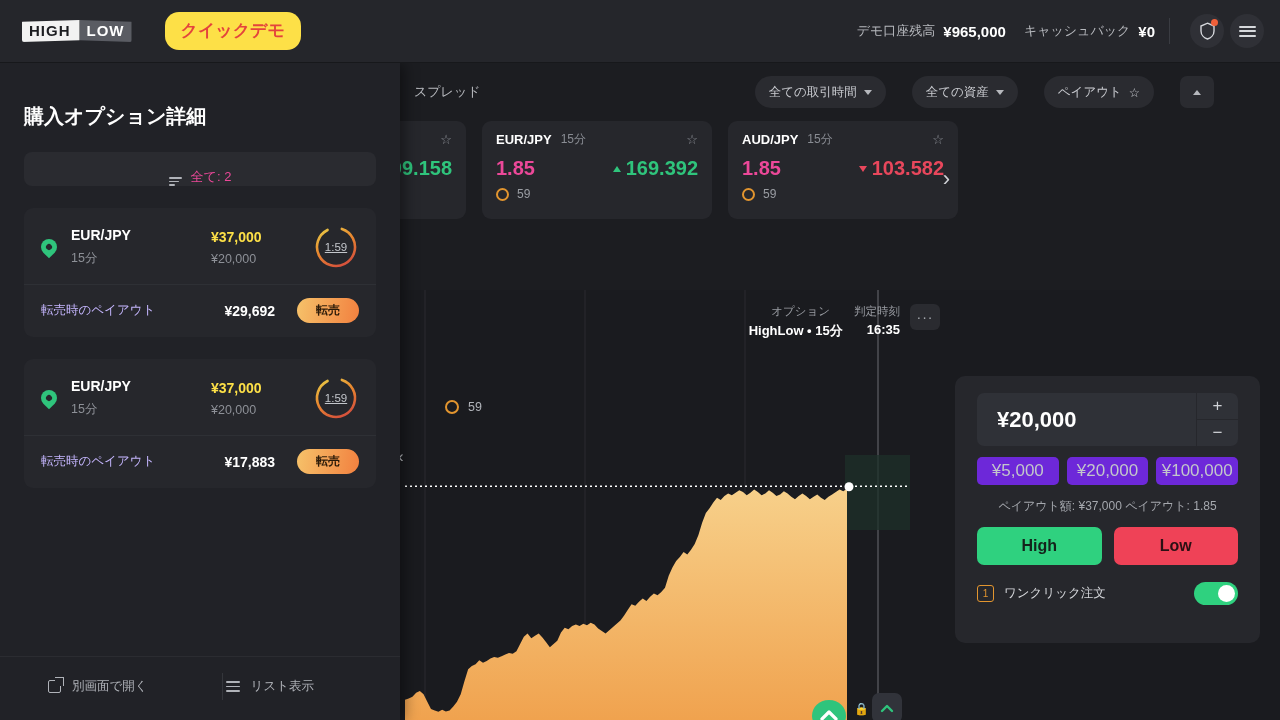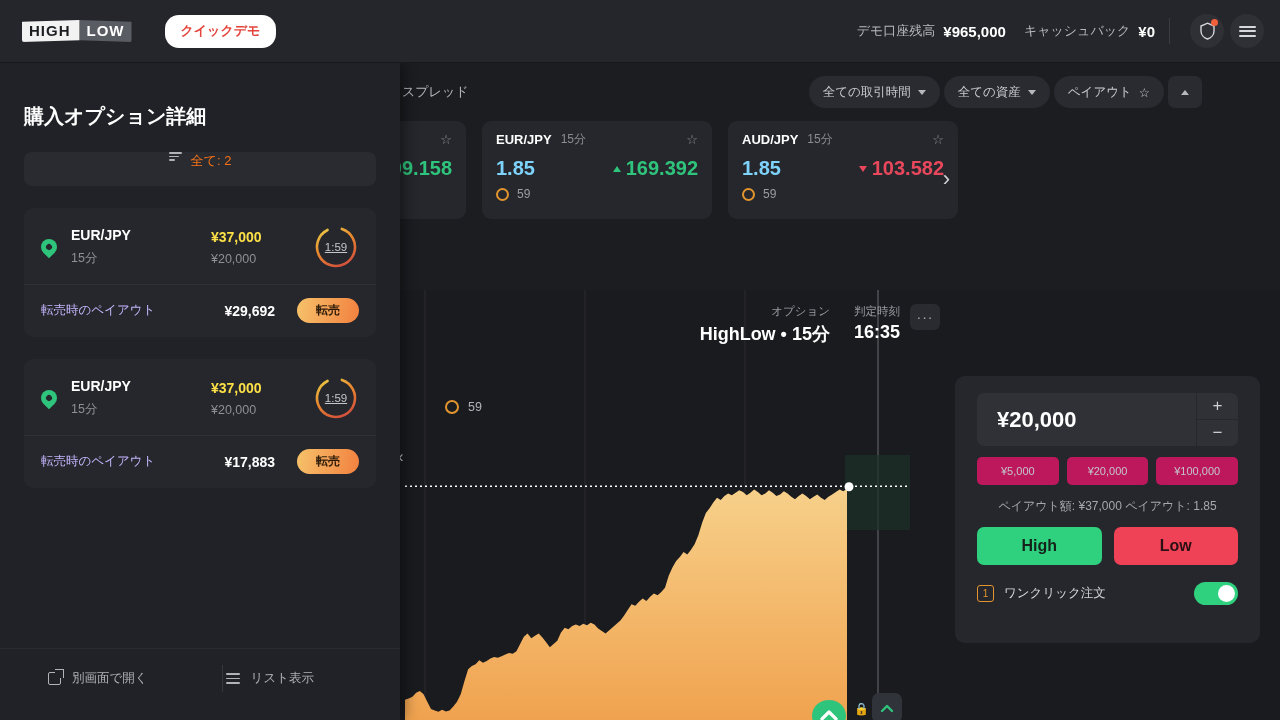--- a/index.html
+++ b/index.html
@@ -22,22 +22,22 @@
   .logo { margin-left:22px; display:flex; align-items:center; height:26px; }
   .logo-high, .logo-low {
     font-weight:bold; font-size:15px; letter-spacing:1px;
     padding:3px 7px 4px; line-height:1;
   }
   .logo-high { background:#f2f2f2; color:#1c1d21; border-radius:2px 0 0 2px;
      clip-path:polygon(0 8%,100% 0,100% 92%,0 100%); padding-right:9px;}
   .logo-low { background:#5a5c63; color:#ffffff; border-radius:0 2px 2px 0;
      clip-path:polygon(0 0,100% 8%,100% 100%,0 92%); }
   .quickdemo {
-    margin-left:33px; background:#ffffff; color:#e4443c;
-    font-size:13px; font-weight:bold; border-radius:14px;
+    margin-left:33px; background:#fde047; color:#e4443c;
+    font-size:17px; font-weight:bold; border-radius:14px;
     padding:7px 16px 8px; cursor:pointer; white-space:nowrap;
   }
   .hdr-right { margin-left:auto; display:flex; align-items:center; padding-right:16px; }
   .bal-label { font-size:13px; color:#b6b8bd; }
   .bal-value { font-size:15px; font-weight:bold; color:#fff; margin-left:8px; }
   .hdr-gap { width:18px; }
   .hdr-divider { width:1px; height:26px; background:#3a3c42; margin:0 14px; }
   .icon-btn {
     width:34px; height:34px; border-radius:50%; background:#2f3036;
     display:flex; align-items:center; justify-content:center;
@@ -49,25 +49,25 @@
   }
   .burger span { display:block; width:17px; height:2px; background:#d6d8dc; margin:2.5px 0; border-radius:1px;}
 
   
   .main {
     position:absolute; left:0; top:63px; width:1280px; height:657px;
     background:#1c1d21;
   }
   
   .filterbar {
-    position:absolute; left:0; top:0; width:1216px; height:58px;
+    position:absolute; left:12px; top:0; width:1216px; height:58px;
     display:flex; align-items:center; padding:0 14px 0 12px;
   }
   .spread-label { font-size:13px; color:#b6b8bd; margin-left:390px; }
-  .filters { margin-left:auto; display:flex; align-items:center; gap:4px; }
+  .filters { margin-left:auto; display:flex; align-items:center; gap:26px; }
   .fbtn {
     background:#2a2b30; border-radius:16px; height:32px;
     display:flex; align-items:center; gap:7px;
     padding:0 14px; font-size:12.5px; color:#c9cbd0; cursor:pointer;
     white-space:nowrap;
   }
   .fbtn.square { width:34px; padding:0; justify-content:center; border-radius:7px;}
   .chev { width:0;height:0; border-left:4.5px solid transparent; border-right:4.5px solid transparent;
           border-top:5px solid #b6b8bd; }
   .chev.up { border-top:none; border-bottom:5px solid #b6b8bd; }
@@ -79,21 +79,21 @@
   }
   .card {
     width:230px; height:98px; background:#26272c; border-radius:9px;
     padding:10px 14px 0; flex:0 0 auto; cursor:pointer; position:relative;
   }
   .card-top { display:flex; align-items:center; }
   .card-pair { font-size:13px; font-weight:bold; color:#fff; }
   .card-dur { font-size:12px; color:#898c93; margin-left:9px; }
   .star { margin-left:auto; font-size:13px; color:#8d9097; }
   .card-mid { display:flex; align-items:center; margin-top:9px; }
-  .card-payout { font-size:20px; font-weight:bold; color:#7dd3fc; }
+  .card-payout { font-size:20px; font-weight:bold; color:#ec4899; }
   .card-rate { margin-left:auto; font-size:20px; font-weight:bold; display:flex; align-items:center; gap:5px;}
   .card-rate.up { color:#2fc47c; }
   .card-rate.down { color:#e8475c; }
   .arrowup { width:0;height:0;border-left:4px solid transparent;border-right:4px solid transparent;border-bottom:6px solid #2fc47c;}
   .arrowdown { width:0;height:0;border-left:4px solid transparent;border-right:4px solid transparent;border-top:6px solid #e8475c;}
   .card-bot { display:flex; align-items:center; gap:8px; margin-top:7px;}
   .ring59 { width:13px;height:13px;border-radius:50%;border:2px solid #e2952f; }
   .card-59 { font-size:12px; color:#9a9da3; }
   .next-arrow {
     position:absolute; right:8px; top:45px; font-size:22px; color:#cfd1d6; cursor:pointer;
@@ -121,21 +121,21 @@
     position:absolute; left:0; top:227px; width:1280px; height:430px;
     background:#1a1b1f;
   }
   .chart-collapse {
     position:absolute; left:398px; top:157px; font-size:17px; color:#c2c4c9; cursor:pointer; z-index:6;
   }
   .opt-info {
     position:absolute; right:380px; top:14px; text-align:right; z-index:6;
   }
   .opt-row1 { display:flex; gap:24px; font-size:11.5px; color:#9a9da3; justify-content:flex-end;}
-  .opt-row2 { display:flex; gap:24px; font-size:18px; color:#fff; font-weight:bold; margin-top:3px; justify-content:flex-end;}
+  .opt-row2 { display:flex; gap:24px; font-size:13px; color:#fff; font-weight:bold; margin-top:3px; justify-content:flex-end;}
   .opt-dots {
     position:absolute; right:340px; top:14px; width:30px; height:26px;
     background:#2a2b30; border-radius:6px; display:flex; align-items:center;
     justify-content:center; color:#a5a8ae; font-size:14px; letter-spacing:1px; cursor:pointer; z-index:6;
   }
   .mini59 { position:absolute; left:445px; top:110px; display:flex; align-items:center; gap:9px; z-index:5;}
 
   svg.chartsvg { position:absolute; left:0; top:0; }
 
   .updown-btn {
@@ -157,23 +157,23 @@
   }
   .stepper { width:42px; display:flex; flex-direction:column; }
   .step {
     flex:1; background:#2f3137; display:flex; align-items:center; justify-content:center;
     font-size:17px; color:#cfd1d6; cursor:pointer; border-left:1px solid #26272c;
   }
   .step.plus { border-radius:0 7px 0 0; border-bottom:1px solid #26272c;}
   .step.minus { border-radius:0 0 7px 0; }
   .quickrow { display:flex; gap:8px; margin-top:11px; }
   .qbtn {
-    flex:1; height:28px; background:#be185d; border-radius:5px;
+    flex:1; height:28px; background:#6d28d9; border-radius:5px;
     display:flex; align-items:center; justify-content:center;
-    font-size:11px; color:#c3c6cb; cursor:pointer;
+    font-size:17px; color:#c3c6cb; cursor:pointer;
   }
   .payoutline { font-size:12px; color:#a5a8ae; margin-top:13px; text-align:center; }
   .hlrow { display:flex; gap:12px; margin-top:12px; }
   .hl {
     flex:1; height:38px; border-radius:7px; display:flex; align-items:center;
     justify-content:center; font-size:16px; font-weight:bold; color:#14241c; cursor:pointer;
   }
   .hl.high { background:#2fd17f; }
   .hl.low { background:#ef4257; color:#2a1014; }
   .oneclick { display:flex; align-items:center; margin-top:17px; }
@@ -189,22 +189,22 @@
   .knob { position:absolute; right:3px; top:3px; width:17px;height:17px;border-radius:50%;background:#fff;}
 
   
   .panel {
     position:absolute; left:0; top:63px; width:400px; height:657px;
     background:#212227; z-index:30; box-shadow:4px 0 14px rgba(0,0,0,.45);
   }
   .panel-title { font-size:20px; font-weight:bold; color:#fff; margin:40px 0 0 24px; }
   .allfilter {
     margin:22px 24px 0; height:34px; background:#2a2b30; border-radius:8px;
-    display:flex; align-items:flex-start; justify-content:center; gap:9px;
-    font-size:13px; color:#f97316; cursor:pointer;
+    display:flex; align-items:flex-end; justify-content:center; gap:9px;
+    font-size:13px; color:#ec4899; cursor:pointer;
   }
   .fil-ic { display:flex; flex-direction:column; gap:2px; }
   .fil-ic i { display:block; height:1.7px; background:#b0b3b9; border-radius:1px; }
   .fil-ic i:nth-child(1){width:13px;} .fil-ic i:nth-child(2){width:10px;} .fil-ic i:nth-child(3){width:6px;}
 
   .pcard { margin:22px 24px 0; background:#26272c; border-radius:9px; overflow:hidden; }
   .pcard-top { display:flex; align-items:center; padding:16px 17px 14px; }
   .pin {
     width:16px;height:16px;border-radius:50% 50% 50% 0; transform:rotate(-45deg);
     background:#2fc47c; flex:0 0 auto; position:relative;
@@ -227,21 +227,21 @@
   }
   .pb-label { font-size:12.5px; color:#c4b5fd; }
   .pb-val { margin-left:auto; font-size:14px; font-weight:bold; color:#fff; margin-right:22px;}
   .resell {
     width:62px; height:25px; border-radius:13px;
     background:linear-gradient(100deg,#f6c26a 0%,#f2803f 100%);
     display:flex; align-items:center; justify-content:center;
     font-size:12px; color:#2b1a08; font-weight:bold; cursor:pointer;
   }
   .panel-foot {
-    position:absolute; left:0; bottom:12px; width:400px; height:60px;
+    position:absolute; left:0; bottom:4px; width:400px; height:60px;
     border-top:1px solid #2b2c31; display:flex; align-items:center;
   }
   .pf-item { display:flex; align-items:center; gap:11px; font-size:12.5px; color:#b0b3b9; cursor:pointer;}
   .pf-1 { margin-left:48px; }
   .pf-2 { margin-left:78px;justify-content:flex-end; }
   .pf-div { position:absolute; left:222px; top:16px; width:1px; height:27px; background:#34363b;}
   .ext-ic { width:13px;height:13px; border:1.4px solid #b0b3b9; border-radius:2px; position:relative;}
   .ext-ic:after{content:"";position:absolute;right:-4px;top:-4px;width:8px;height:8px;border-top:1.4px solid #b0b3b9;border-right:1.4px solid #b0b3b9;background:#212227;}
   .list-ic { display:flex; flex-direction:column; gap:3px;}
   .list-ic i{display:block;height:1.7px;width:14px;background:#b0b3b9;border-radius:1px;}

